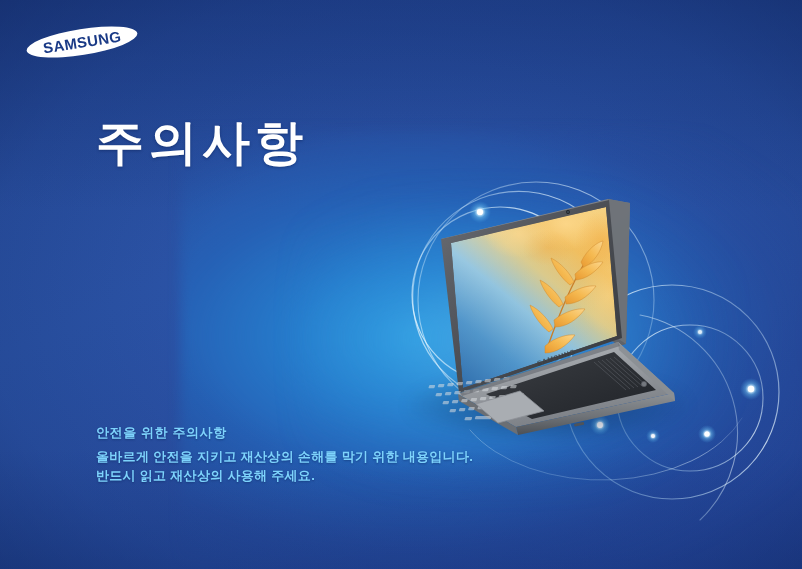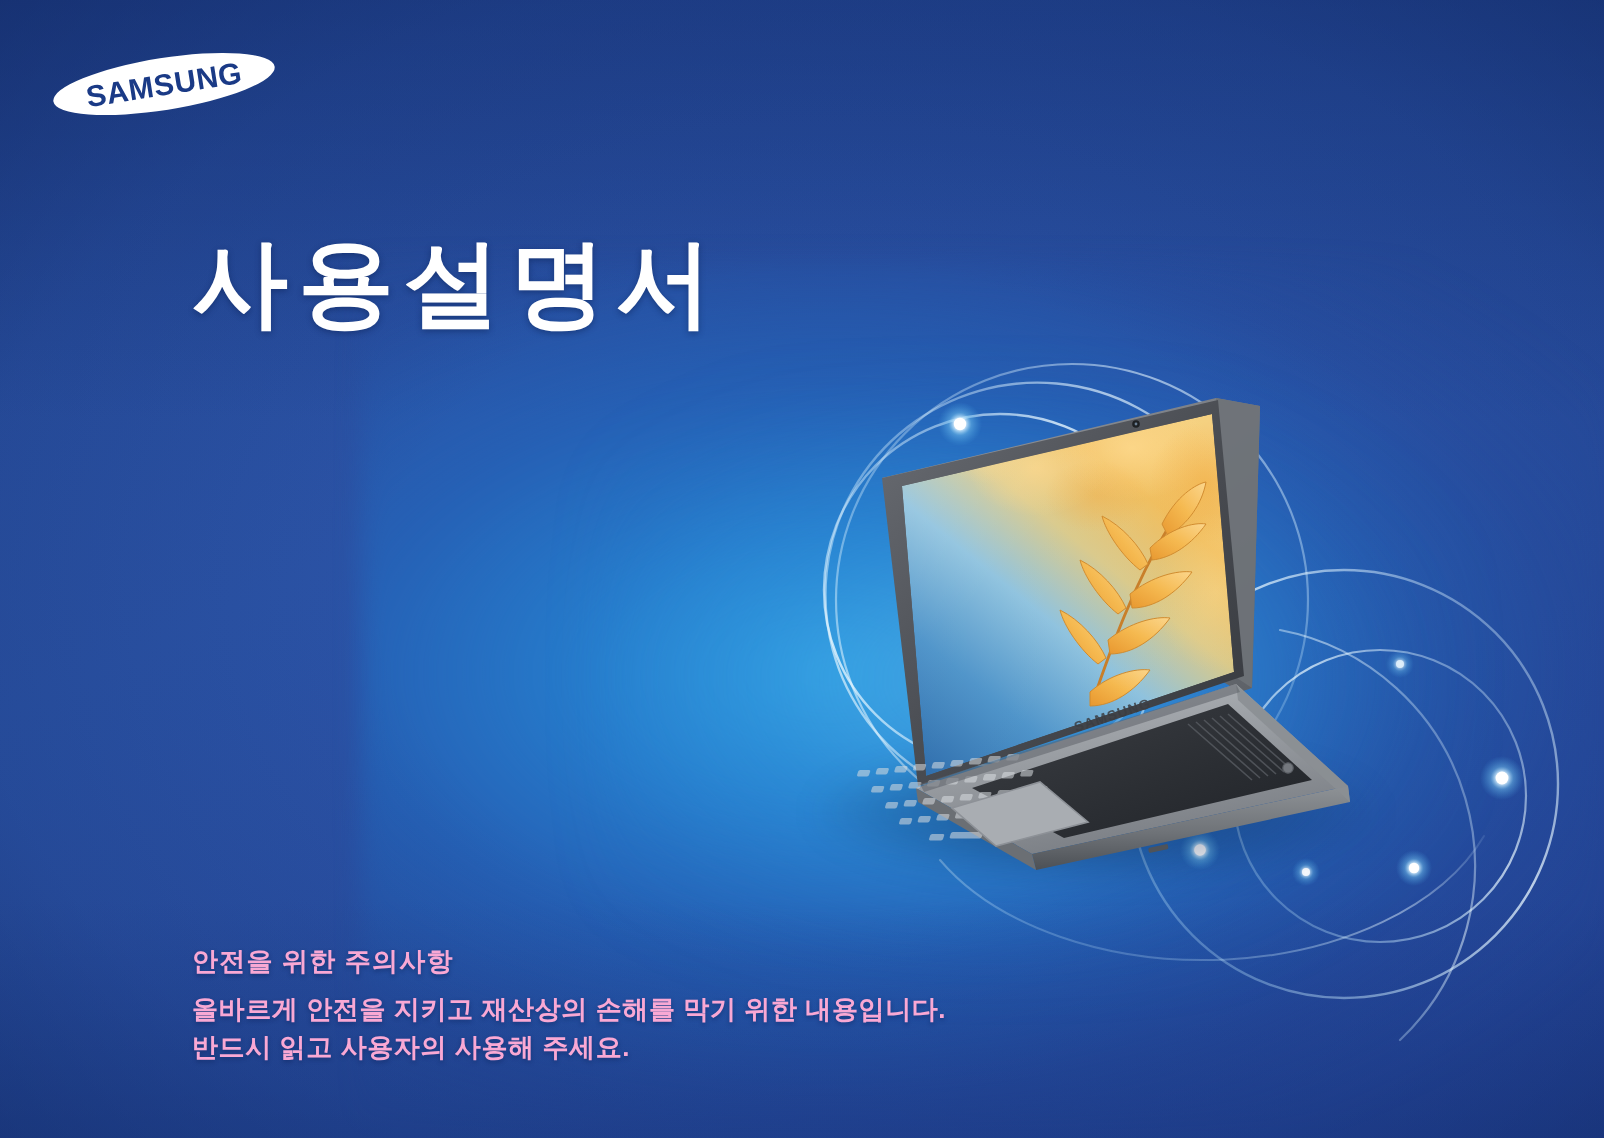--- a/index.html
+++ b/index.html
@@ -119,22 +119,21 @@
     color: #ffffff;
     letter-spacing: 5px;
     line-height: 1.1;
     text-shadow: 0 1px 3px rgba(8,28,78,0.45);
     white-space: nowrap;
   }
   .safety {
     position: absolute;
     left: 96px;
     top: 425px;
-    color: #f9a8d4;
-    margin-top: 48px;
+    color: #7dd3fc;
   }
   .safety-head {
     font-size: 13px;
     font-weight: bold;
     letter-spacing: 0.6px;
     line-height: 1.25;
     margin-bottom: 7px;
     text-shadow: 0 1px 2px rgba(8,28,78,0.45);
   }
   .safety-body {
@@ -413,23 +412,23 @@
     </svg>
   </div>
 
   <svg class="logo" viewBox="0 0 116 33">
     <g transform="rotate(-9 58 16)">
       <ellipse cx="58" cy="16" rx="56" ry="13" fill="#ffffff"></ellipse>
       <text x="58" y="21.5" text-anchor="middle" font-family="Liberation Sans, sans-serif" font-size="15" font-weight="bold" fill="#1a3a86" letter-spacing="0.3">SAMSUNG</text>
     </g>
   </svg>
 
-  <div class="title">사용설명서</div>
+  <div class="title">주의사항</div>
 
   <div class="safety">
     <div class="safety-head">안전을 위한 주의사항</div>
     <div class="safety-body">
       <div>올바르게 안전을 지키고 재산상의 손해를 막기 위한 내용입니다.</div>
-      <div>반드시 읽고 사용자의 사용해 주세요.</div>
+      <div>반드시 읽고 재산상의 사용해 주세요.</div>
     </div>
   </div>
 
 </div>
 
 </body></html>

